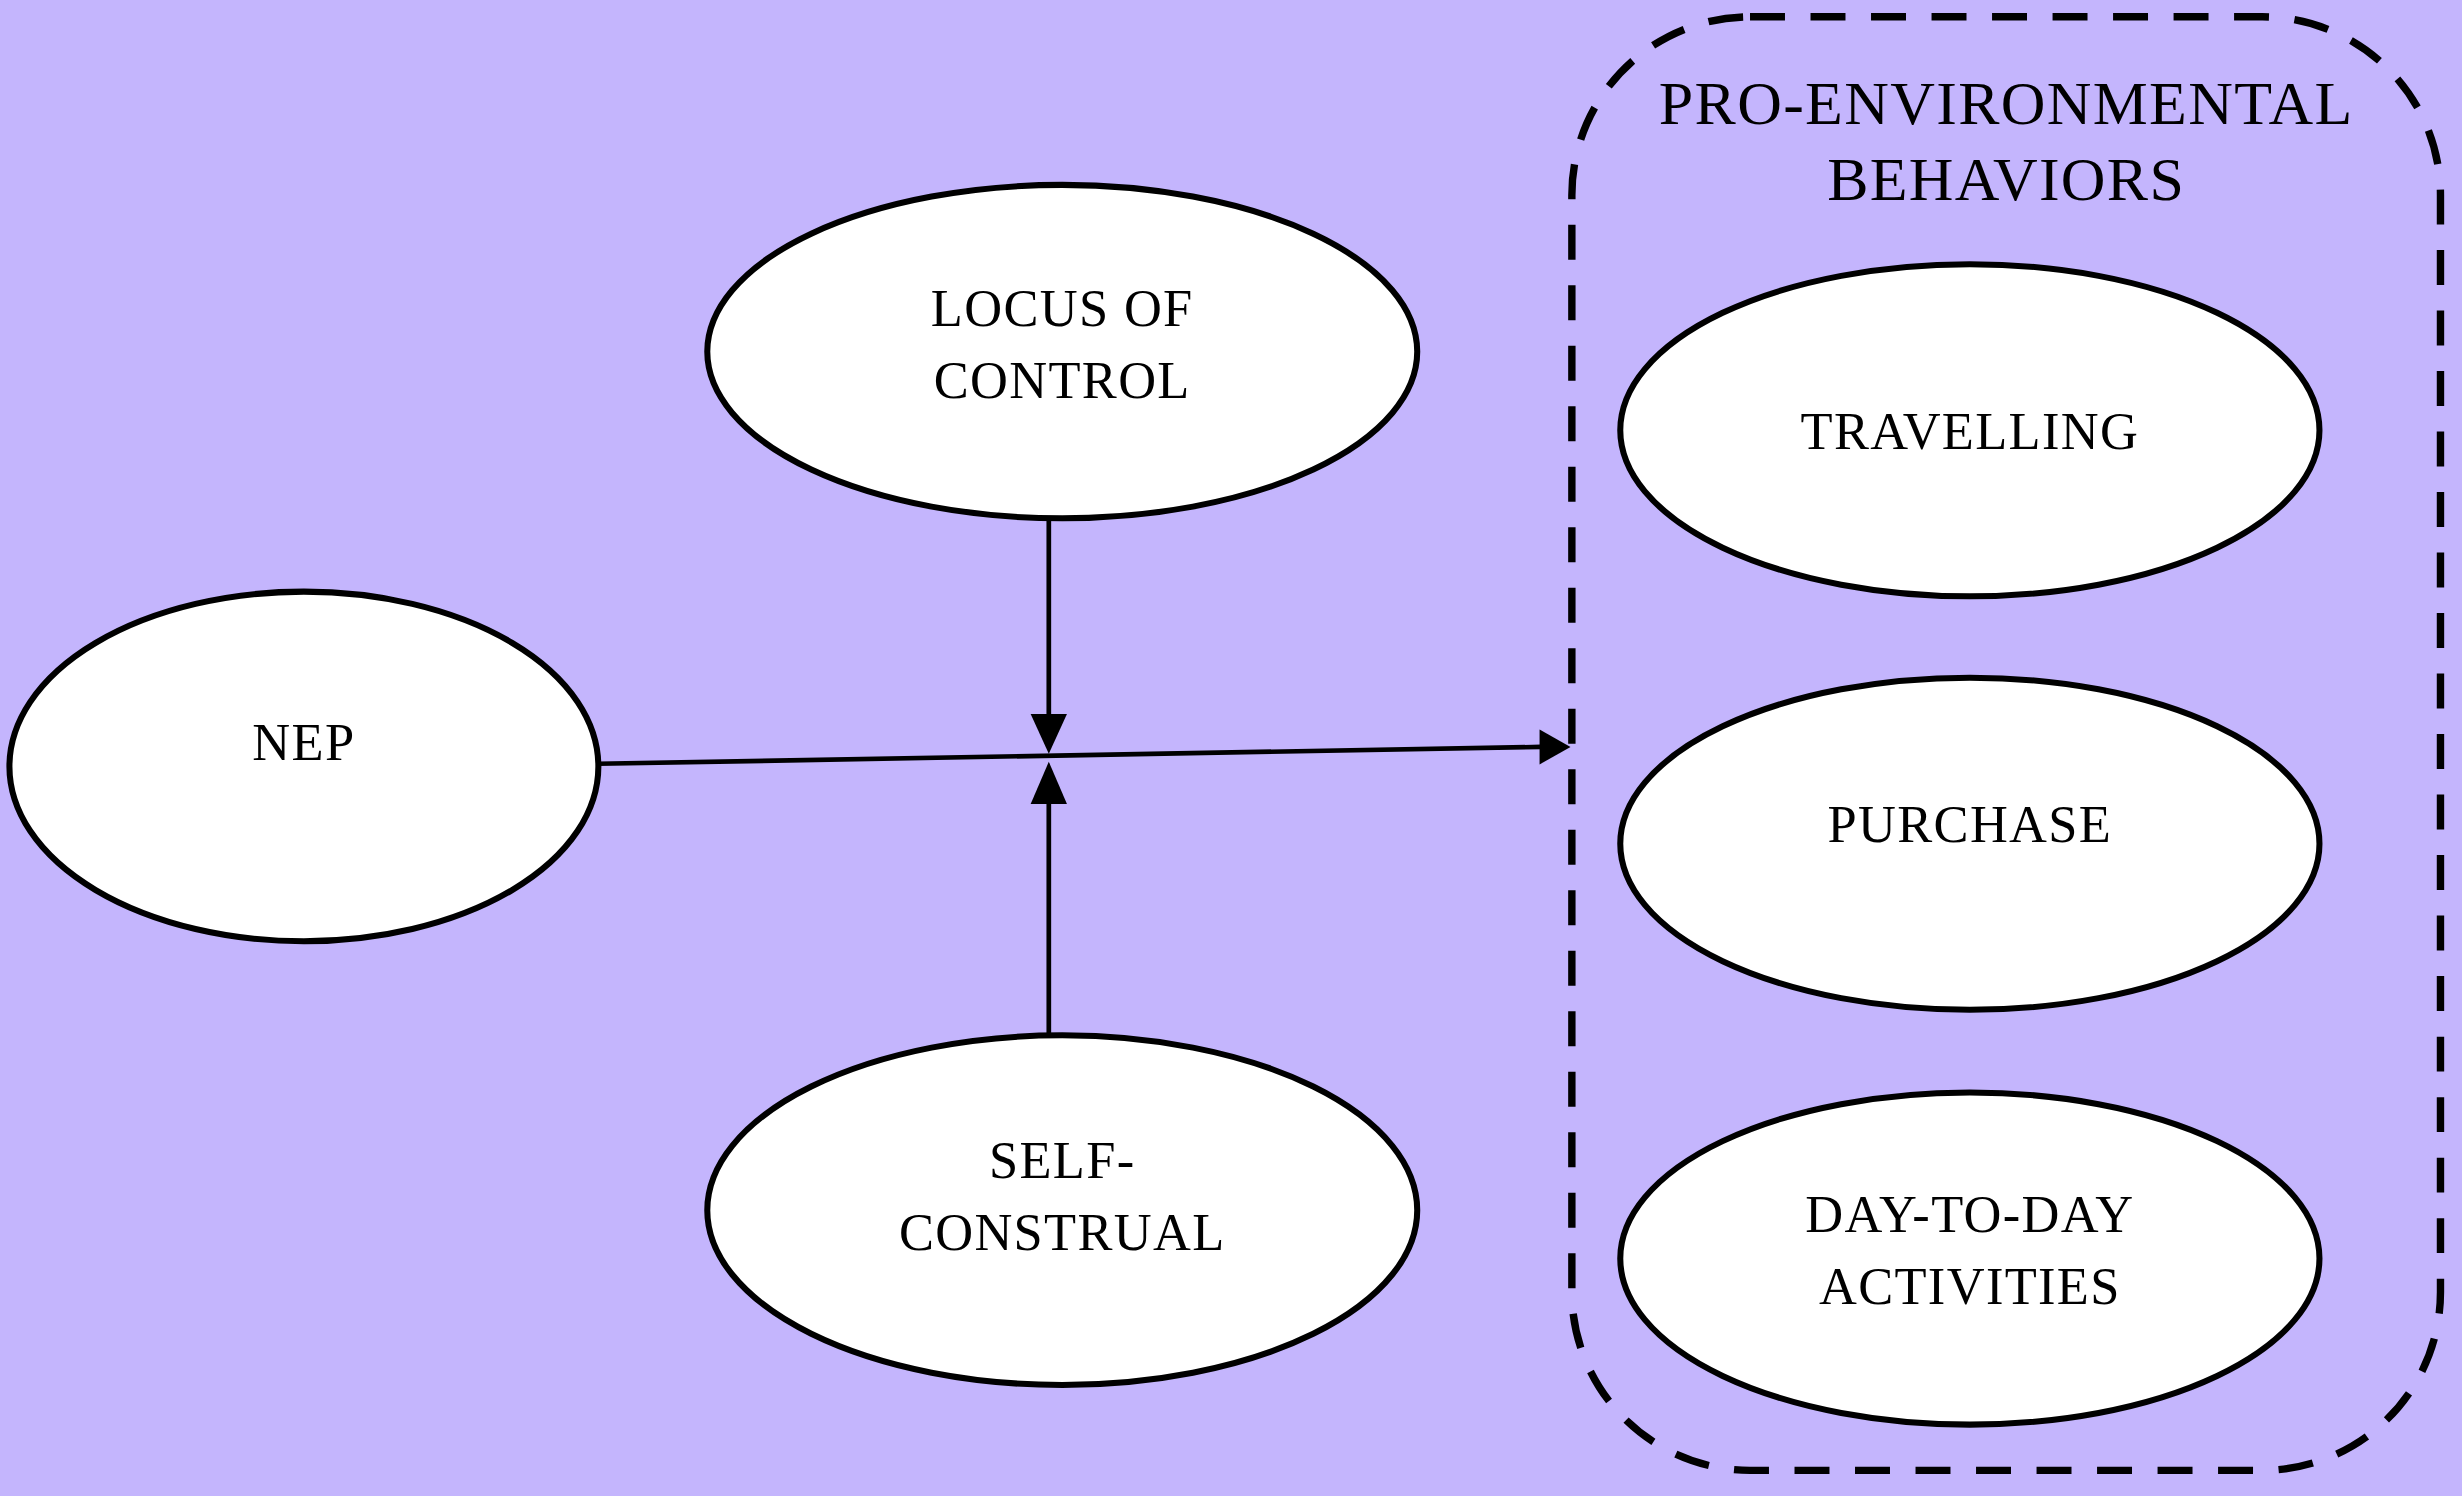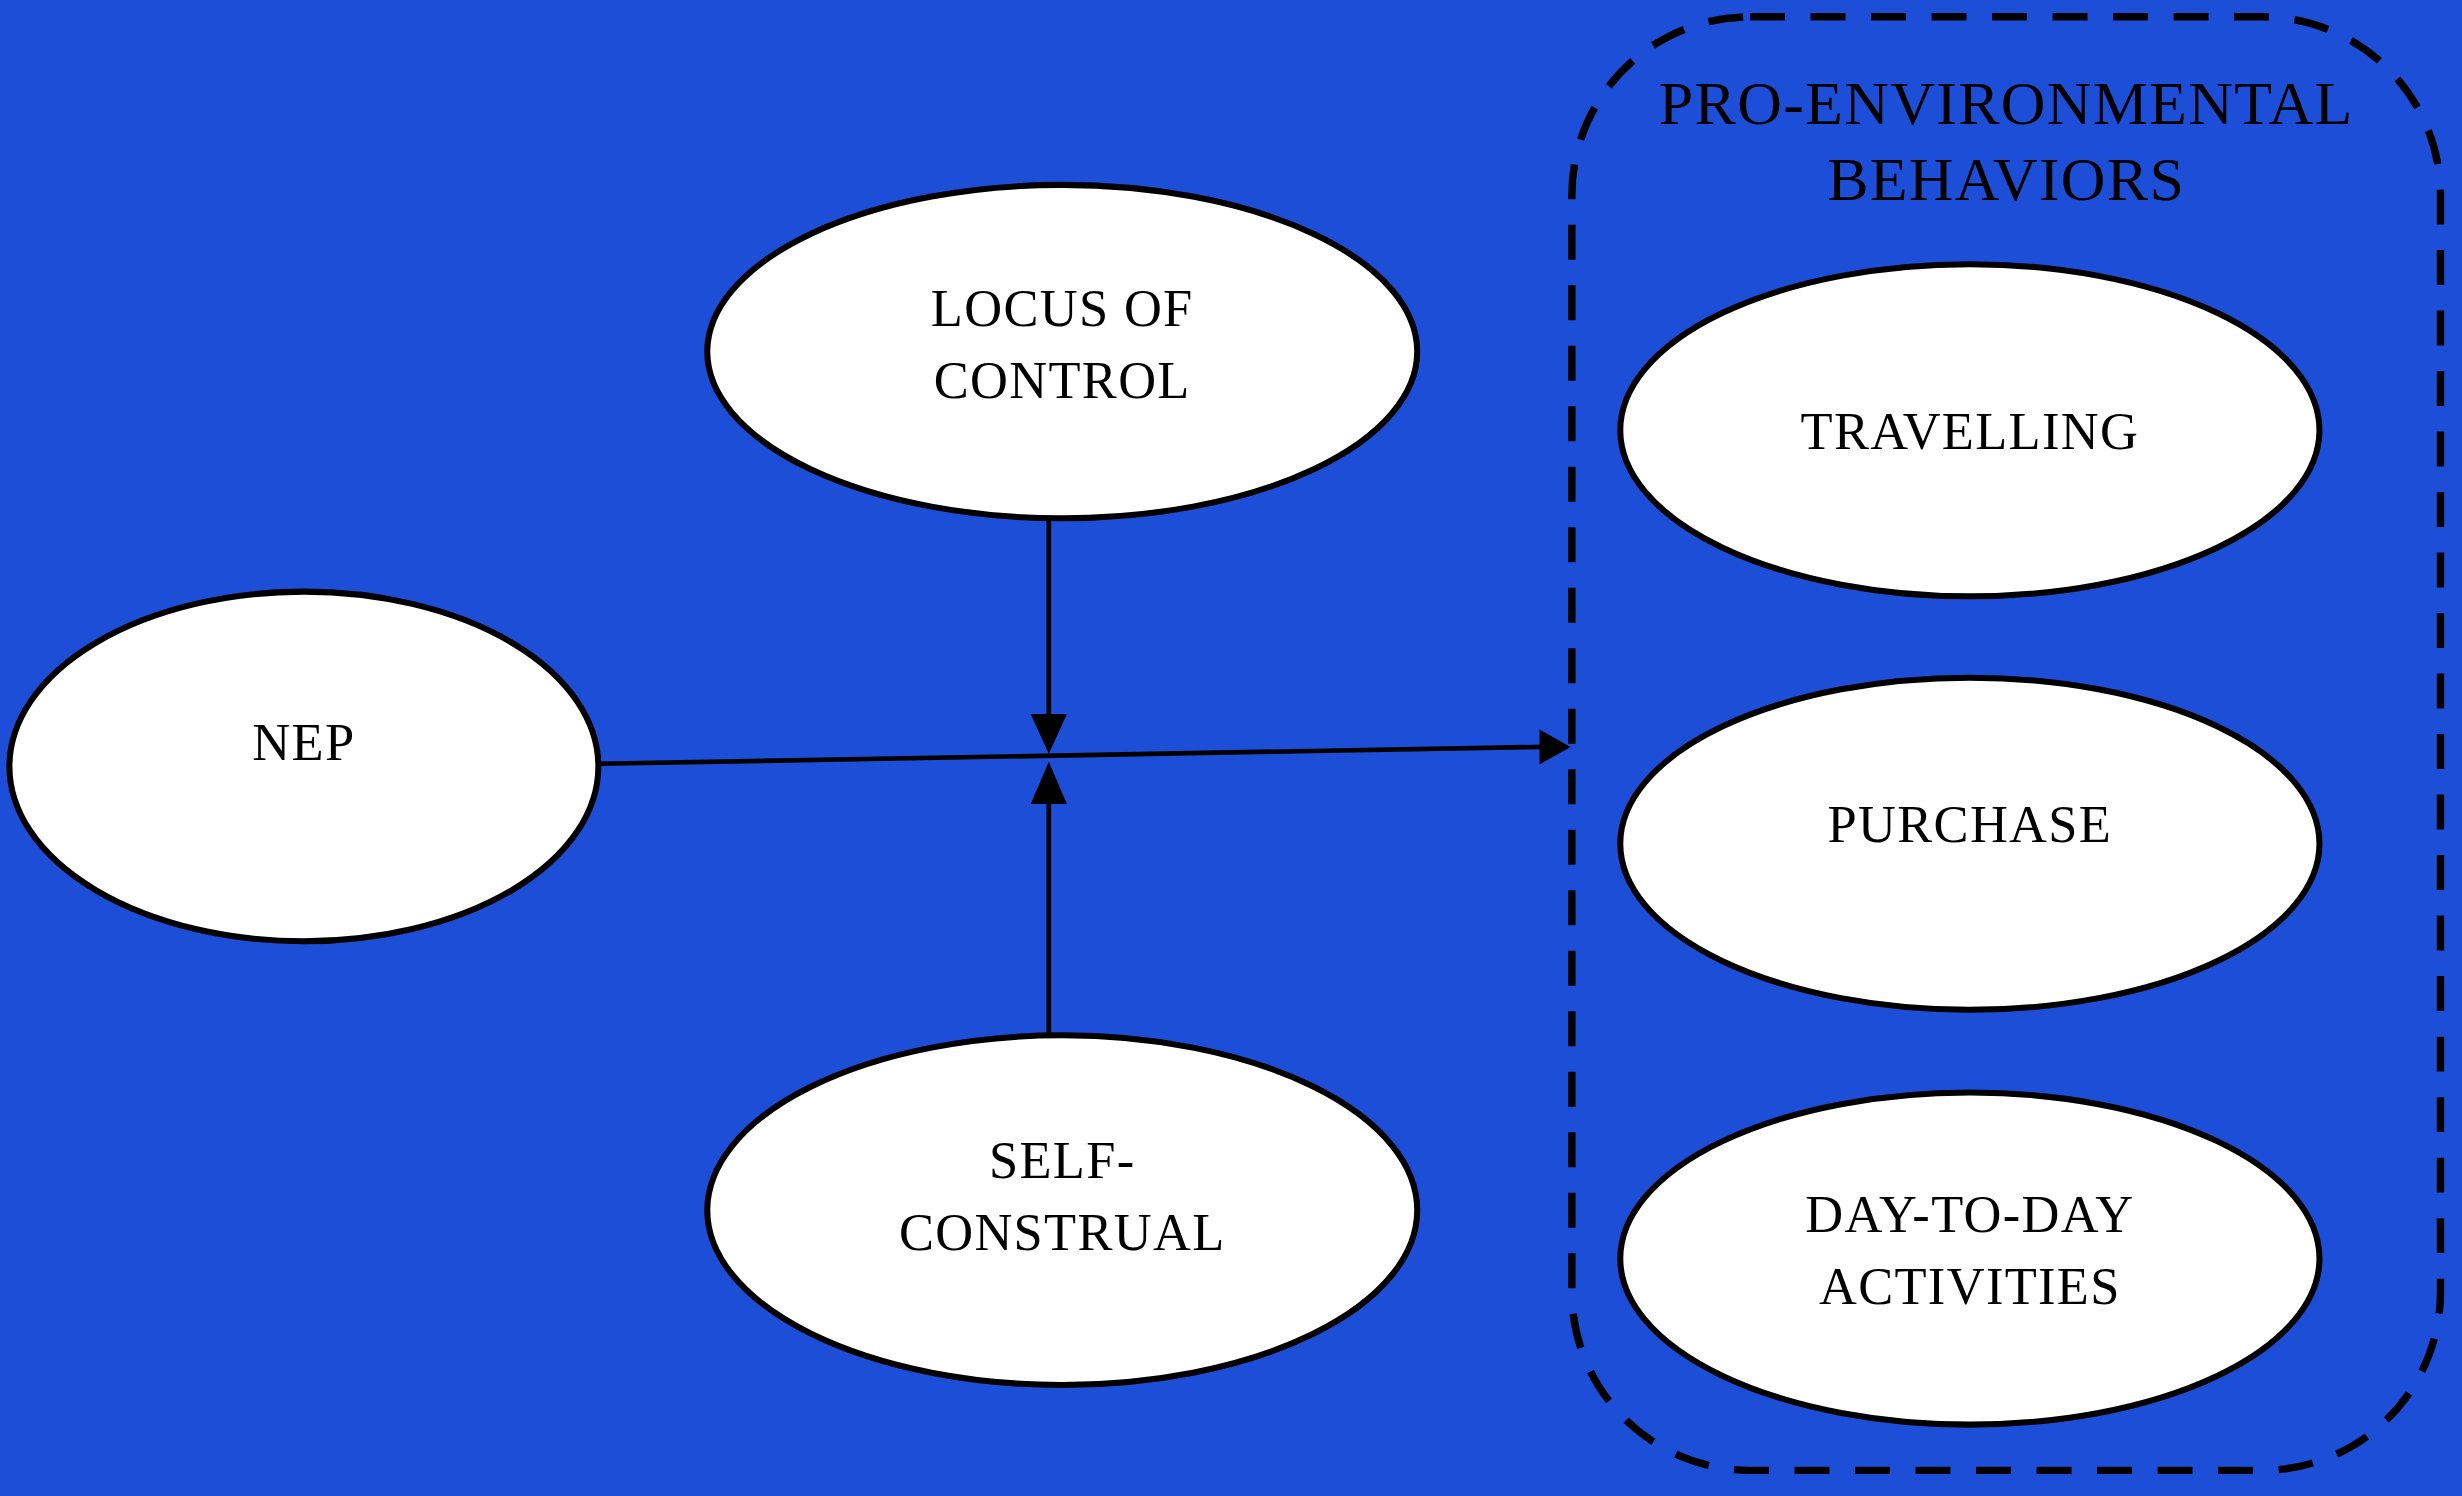--- a/index.html
+++ b/index.html
@@ -2,21 +2,21 @@
 <html style="font-size:10.8px"><head>
 <meta charset="utf-8">
 <style>
   html, body {
     margin: 0;
     padding: 0;
     background: #ffffff;
   }
   .diagram-wrap {
     width: 100vw;
-    background: #1d4ed8;
+    background: #c4b5fd;
   }
   svg {
     display: block;
     width: 100%;
     height: auto;
   }
   .shape {
     fill: #ffffff;
     stroke: #000000;
     stroke-width: 9;

